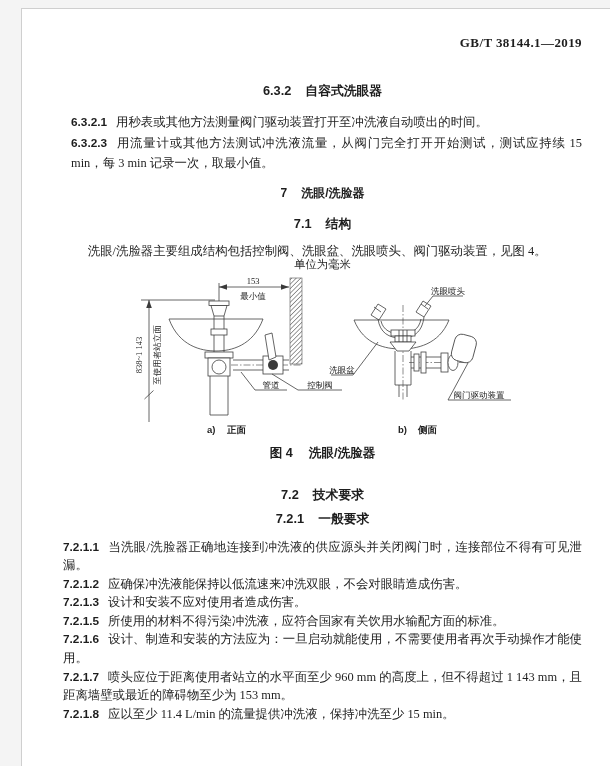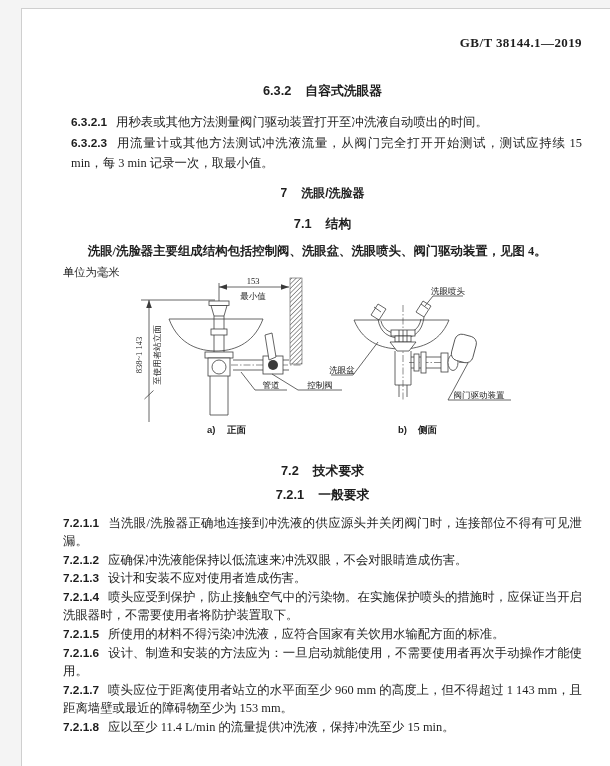--- a/index.html
+++ b/index.html
@@ -36,24 +36,24 @@
   .clause{
     margin:0;font-size:12.4px;text-align:justify;
   }
   .cg1 .clause{line-height:20.5px;}
   .cg2 .clause{line-height:18.6px;}
   .clause .cnum{
     font-family:"Liberation Sans","DejaVu Sans",sans-serif;
     font-weight:bold;font-size:11.8px;margin-right:9px;white-space:nowrap;
   }
   .para-71{
-    margin:9px 0 8px;font-size:12.4px;line-height:20px;text-indent:2em;font-weight:bold;
+    margin:9px 0 0;font-size:12.4px;line-height:20px;text-indent:2em;
   }
   .units-note{
-    margin:-4px 0 0;text-align:left;font-size:11.3px;line-height:14px;
+    margin:-4px 0 8px;text-align:center;font-size:11.3px;line-height:14px;
   }
   .figure svg{display:block;margin:-8px 0 0 66px;}
   .fig-caption{
     margin:8px 0 0;text-align:center;
     font-family:"Liberation Sans","DejaVu Sans",sans-serif;
     font-weight:bold;font-size:12.6px;line-height:16px;
   }
   .fig-caption .fig-no{margin-right:16px;}
   svg text{
     font-family:"Liberation Serif","DejaVu Serif",serif;
@@ -198,34 +198,36 @@
           <text x="341" y="383.5" text-anchor="middle">洗眼盆</text>
           <path class="ln" d="M447,411 L467,374 M447,411 H510"></path>
           <text x="478" y="408.5" text-anchor="middle">阀门驱动装置</text>
 
           <text class="sub" x="397" y="444">b)</text>
           <text class="sub" x="417" y="444">侧面</text>
         </g>
       </svg>
     </div>
 
+    <p class="fig-caption">
+      <span class="fig-no">图 4</span><span>洗眼/洗脸器</span>
+    </p>
 
     <p class="heading h-72">
       <span class="num">7.2</span><span>技术要求</span>
     </p>
 
     <p class="heading h-721">
       <span class="num">7.2.1</span><span>一般要求</span>
     </p>
 
     <div class="clauses cg2">
       <p class="clause"><span class="cnum">7.2.1.1</span><span>当洗眼/洗脸器正确地连接到冲洗液的供应源头并关闭阀门时，连接部位不得有可见泄漏。</span></p>
       <p class="clause"><span class="cnum">7.2.1.2</span><span>应确保冲洗液能保持以低流速来冲洗双眼，不会对眼睛造成伤害。</span></p>
       <p class="clause"><span class="cnum">7.2.1.3</span><span>设计和安装不应对使用者造成伤害。</span></p>
-      <p class="clause"><span class="cnum">7.2.1.4</span><span>喷头应受到保护，防止接触空气中的污染物。在实施保护喷头的措施时，应保证当开启洗眼器时，不需要使用者将防护装置取下。</span></p>
       <p class="clause"><span class="cnum">7.2.1.5</span><span>所使用的材料不得污染冲洗液，应符合国家有关饮用水输配方面的标准。</span></p>
       <p class="clause"><span class="cnum">7.2.1.6</span><span>设计、制造和安装的方法应为：一旦启动就能使用，不需要使用者再次手动操作才能使用。</span></p>
       <p class="clause"><span class="cnum">7.2.1.7</span><span>喷头应位于距离使用者站立的水平面至少 960 mm 的高度上，但不得超过 1 143 mm，且距离墙壁或最近的障碍物至少为 153 mm。</span></p>
       <p class="clause"><span class="cnum">7.2.1.8</span><span>应以至少 11.4 L/min 的流量提供冲洗液，保持冲洗至少 15 min。</span></p>
 
     </div>
 
   </div>
 </div>
 

